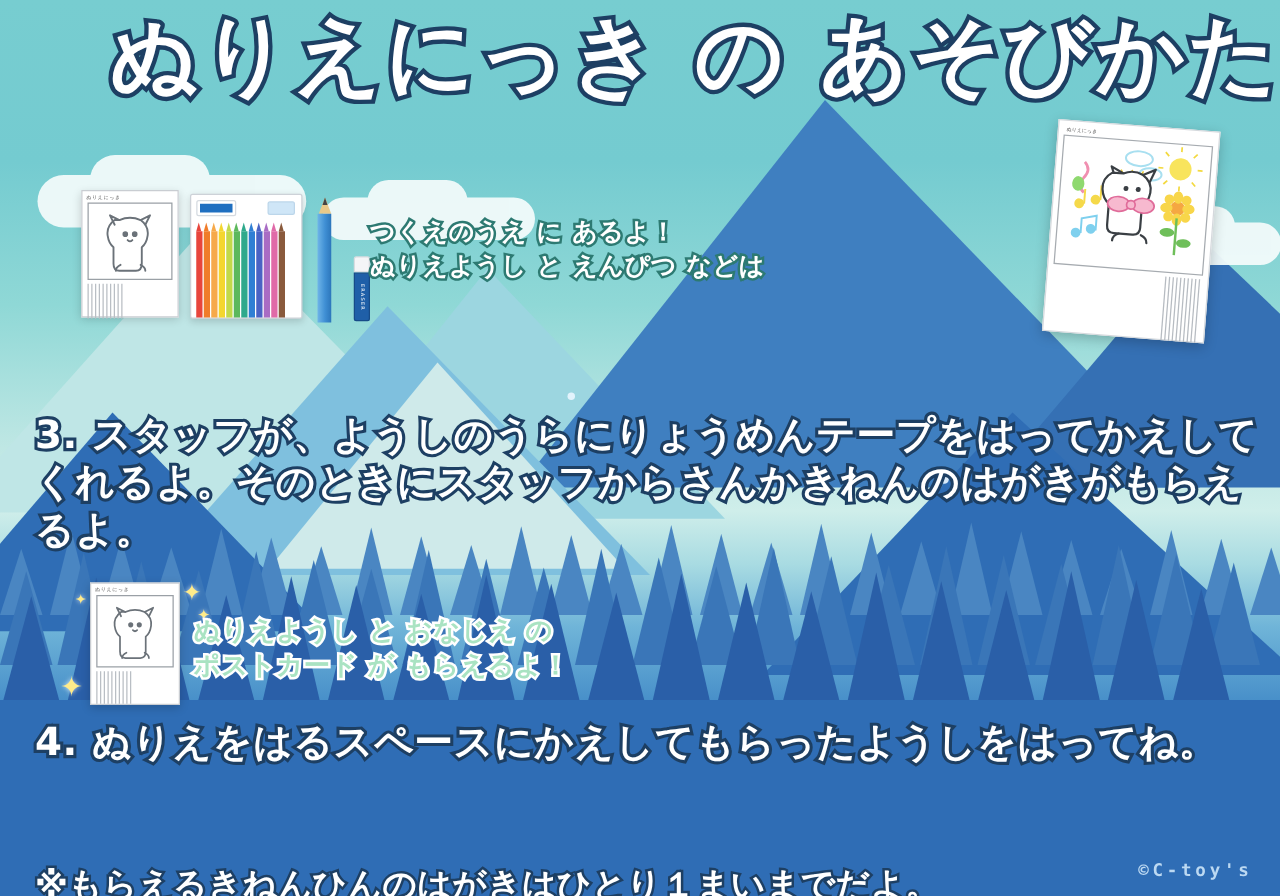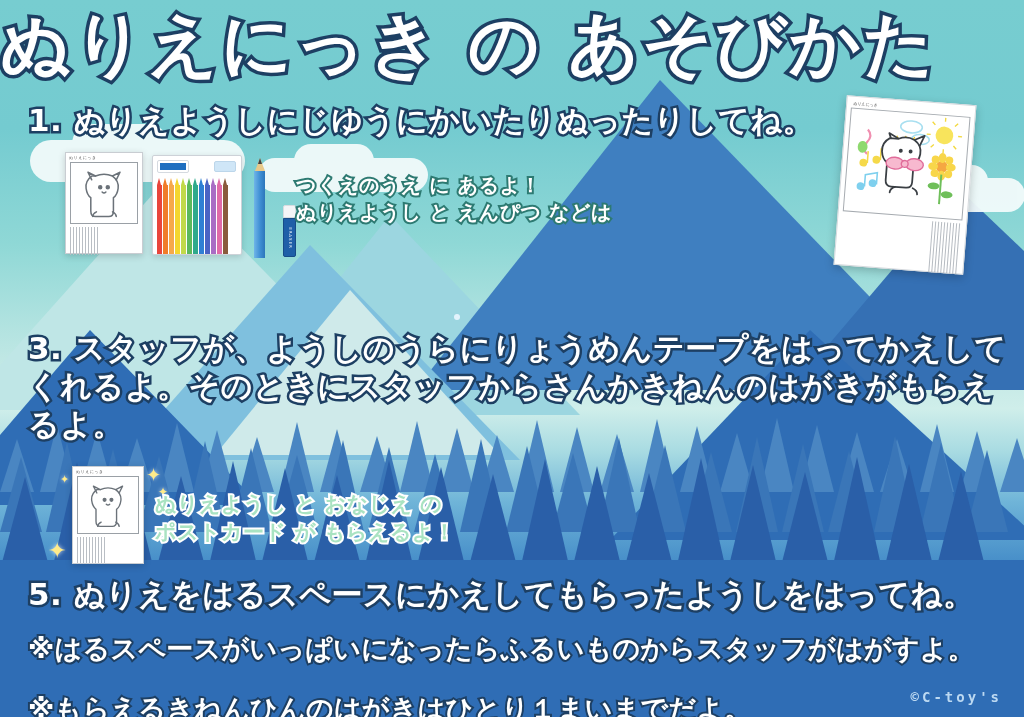--- a/index.html
+++ b/index.html
@@ -38,21 +38,21 @@
   .mtn-pale{border-left:135px solid transparent;border-right:150px solid transparent;border-bottom:165px solid #cfeaea;left:215px;top:290px;}
   .mtn-dkblue-l{border-left:150px solid transparent;border-right:170px solid transparent;border-bottom:175px solid #2f6db5;left:-60px;top:330px;}
   .mtn-dkblue-r{border-left:200px solid transparent;border-right:230px solid transparent;border-bottom:210px solid #2f6db5;left:610px;top:330px;}
 
   
   .tree-row{position:absolute;left:0;width:1024px;height:140px;display:flex;align-items:flex-end;}
   .tree{width:0;height:0;}
 
   
   .title{
-    position:absolute;left:0;top:8px;width:1024px;text-align:left;
+    position:absolute;left:0;top:8px;width:1024px;text-align:right;
     font-size:70px;font-weight:700;letter-spacing:2px;line-height:1.05;
     color:#ffffff;
     -webkit-text-stroke:7px #1d3f63;
     paint-order:stroke fill;
     white-space:nowrap;
   }
   .step{
     position:absolute;left:28px;
     font-size:31px;font-weight:700;letter-spacing:.5px;line-height:1.22;
     color:#ffffff;
@@ -241,21 +241,20 @@
   <div class="cloud c2"></div>
   <div class="cloud c3"></div>
 
   <div class="dot" style="left:752px;top:380px;width:7px;height:7px;"></div>
   <div class="dot" style="left:454px;top:314px;width:6px;height:6px;"></div>
   <div class="dot" style="left:960px;top:212px;width:7px;height:7px;"></div>
   <div class="dot" style="left:912px;top:218px;width:5px;height:5px;"></div>
 
   <div class="title">ぬりえにっき の あそびかた</div>
 
-  <div class="step s1">1. ぬりえようしにじゆうにかいたりぬったりしてね。</div>
 
   <div class="sheet sheet-a">
     <div class="hdr">ぬりえにっき</div>
     <div class="frame" style="height:62px;">
       <svg viewBox="0 0 70 60" width="100%" height="100%">
         <g fill="none" stroke="#6b7279" stroke-width="1.6" stroke-linejoin="round" stroke-linecap="round">
           <path d="M22 16 L18 8 L26 12 M48 16 L52 8 L44 12"></path>
           <path d="M26 12 q9 -4 18 0 q7 5 6 13 q-1 7 -5 10 l0 14 q0 6 -5 6 l-14 0 q-5 0 -5 -6 l0 -14 q-4 -3 -5 -10 q-1 -8 6 -13 Z"></path>
           <path d="M27 50 q-4 2 -4 5 M44 50 q4 2 4 5"></path>
           <circle cx="31" cy="24" r="1.6" fill="#6b7279"></circle>
@@ -464,18 +463,17 @@
   <div class="sparkle" style="left:146px;top:466px;">✦</div>
   <div class="sparkle" style="left:158px;top:486px;font-size:12px;">✦</div>
   <div class="sparkle" style="left:48px;top:540px;font-size:22px;">✦</div>
   <div class="sparkle" style="left:60px;top:474px;font-size:11px;">✦</div>
 
   <div class="caption cap-bottom">
     <div>ぬりえようし と おなじえ の</div>
     <div>ポストカード が もらえるよ！</div>
   </div>
 
-  <div class="step s4">5. ぬりえをはるスペースにかえしてもらったようしをはってね。</div>
-  <div class="note n1">※はるスペースがいっぱいになったらふるいものからスタッフがはがすよ。</div>
+  <div class="step s4">4. ぬりえをはるスペースにかえしてもらったようしをはってね。</div>
   <div class="note n2">※もらえるきねんひんのはがきはひとり１まいまでだよ。</div>
 
   <div class="copyright">©C-toy's</div>
 </div>
 
 </body></html>

